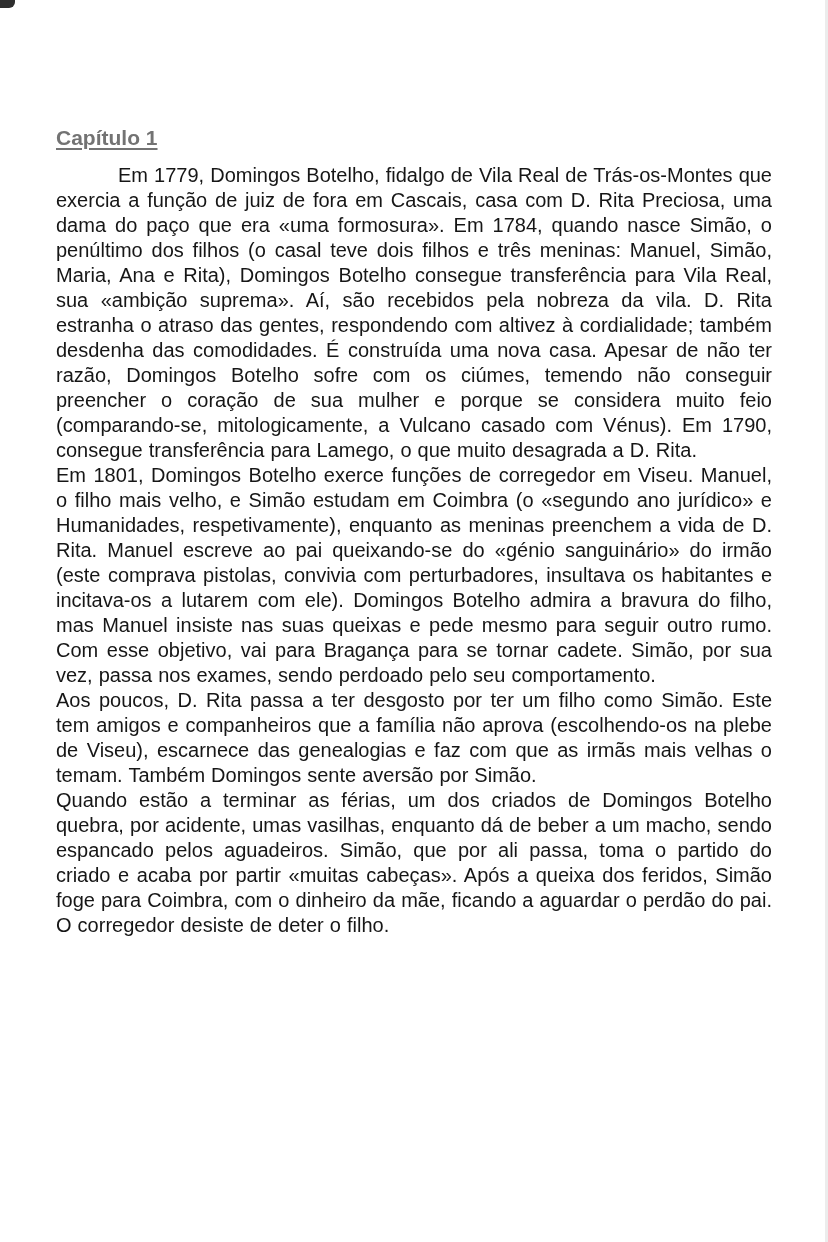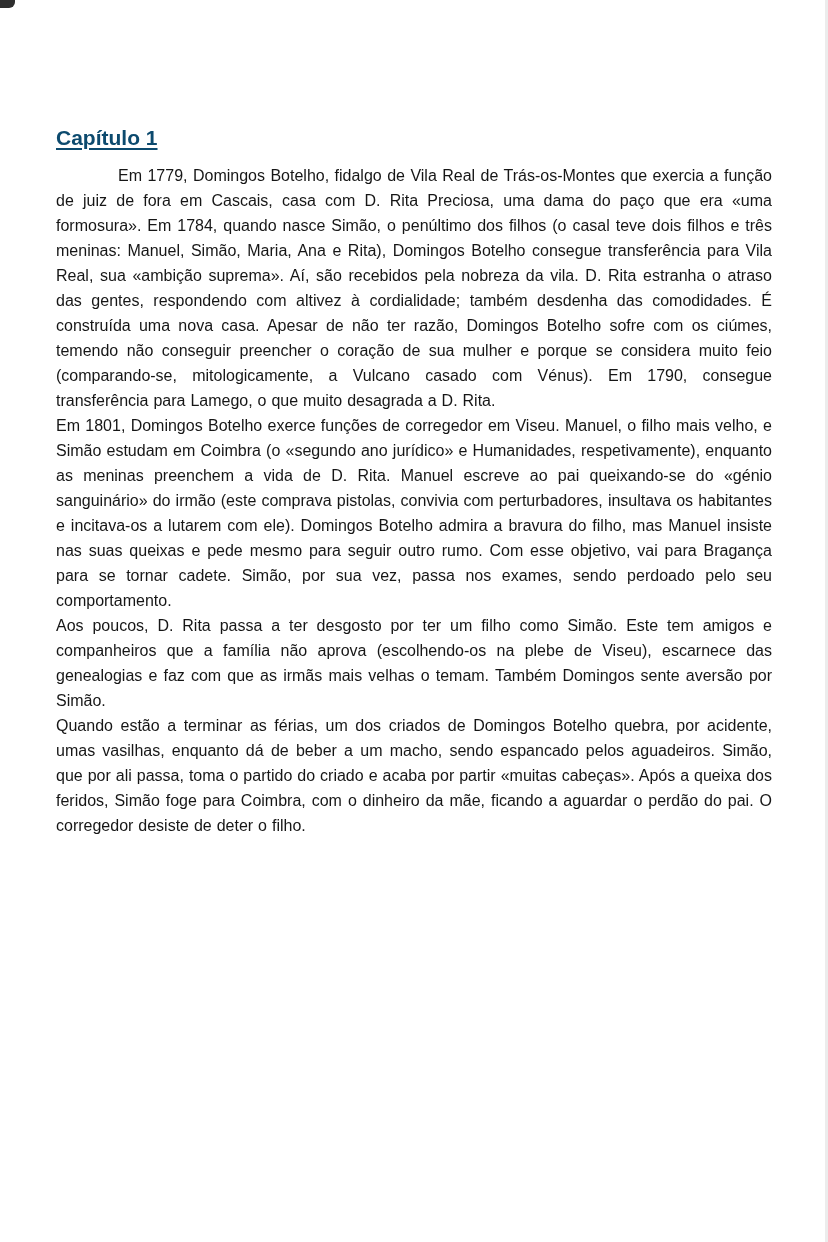--- a/index.html
+++ b/index.html
@@ -45,25 +45,25 @@
     top: 126px;
     width: 716px;
   }
   .heading {
     margin: 0 0 13px 0;
     font-size: 21px;
     font-weight: bold;
     text-decoration: underline;
     text-decoration-thickness: 2px;
     text-underline-offset: 3px;
-    color: #0c4a6e;
+    color: #737373;
   }
   .para {
     margin: 0;
-    font-size: 16px;
+    font-size: 20px;
     line-height: 25px;
     text-align: justify;
     color: #161616;
     word-spacing: 0.5px;
   }
   .para.first {
     text-indent: 62px;
   }
 </style>
 </head>

